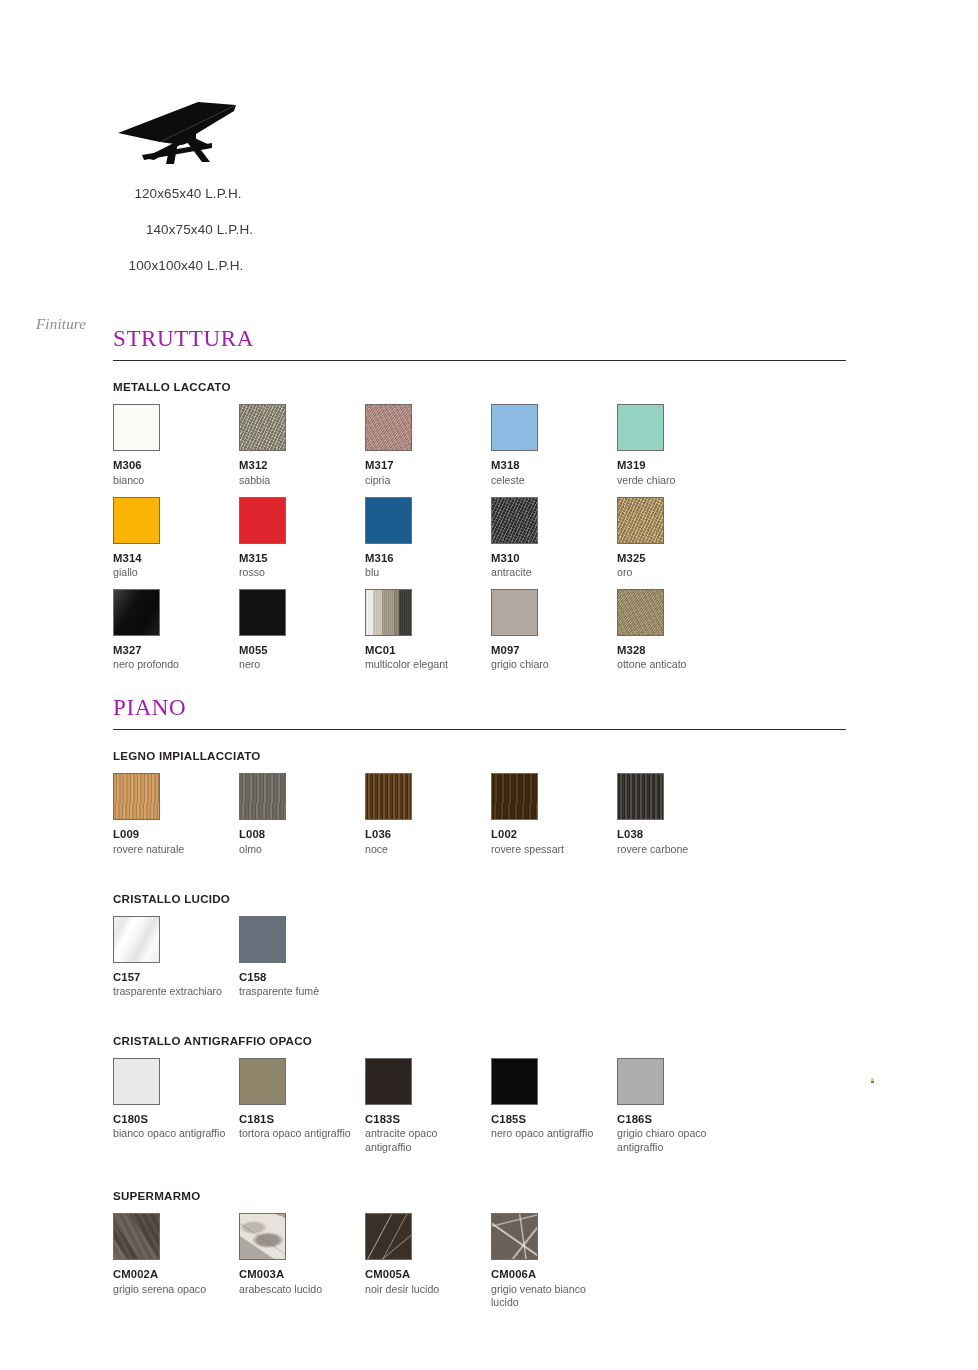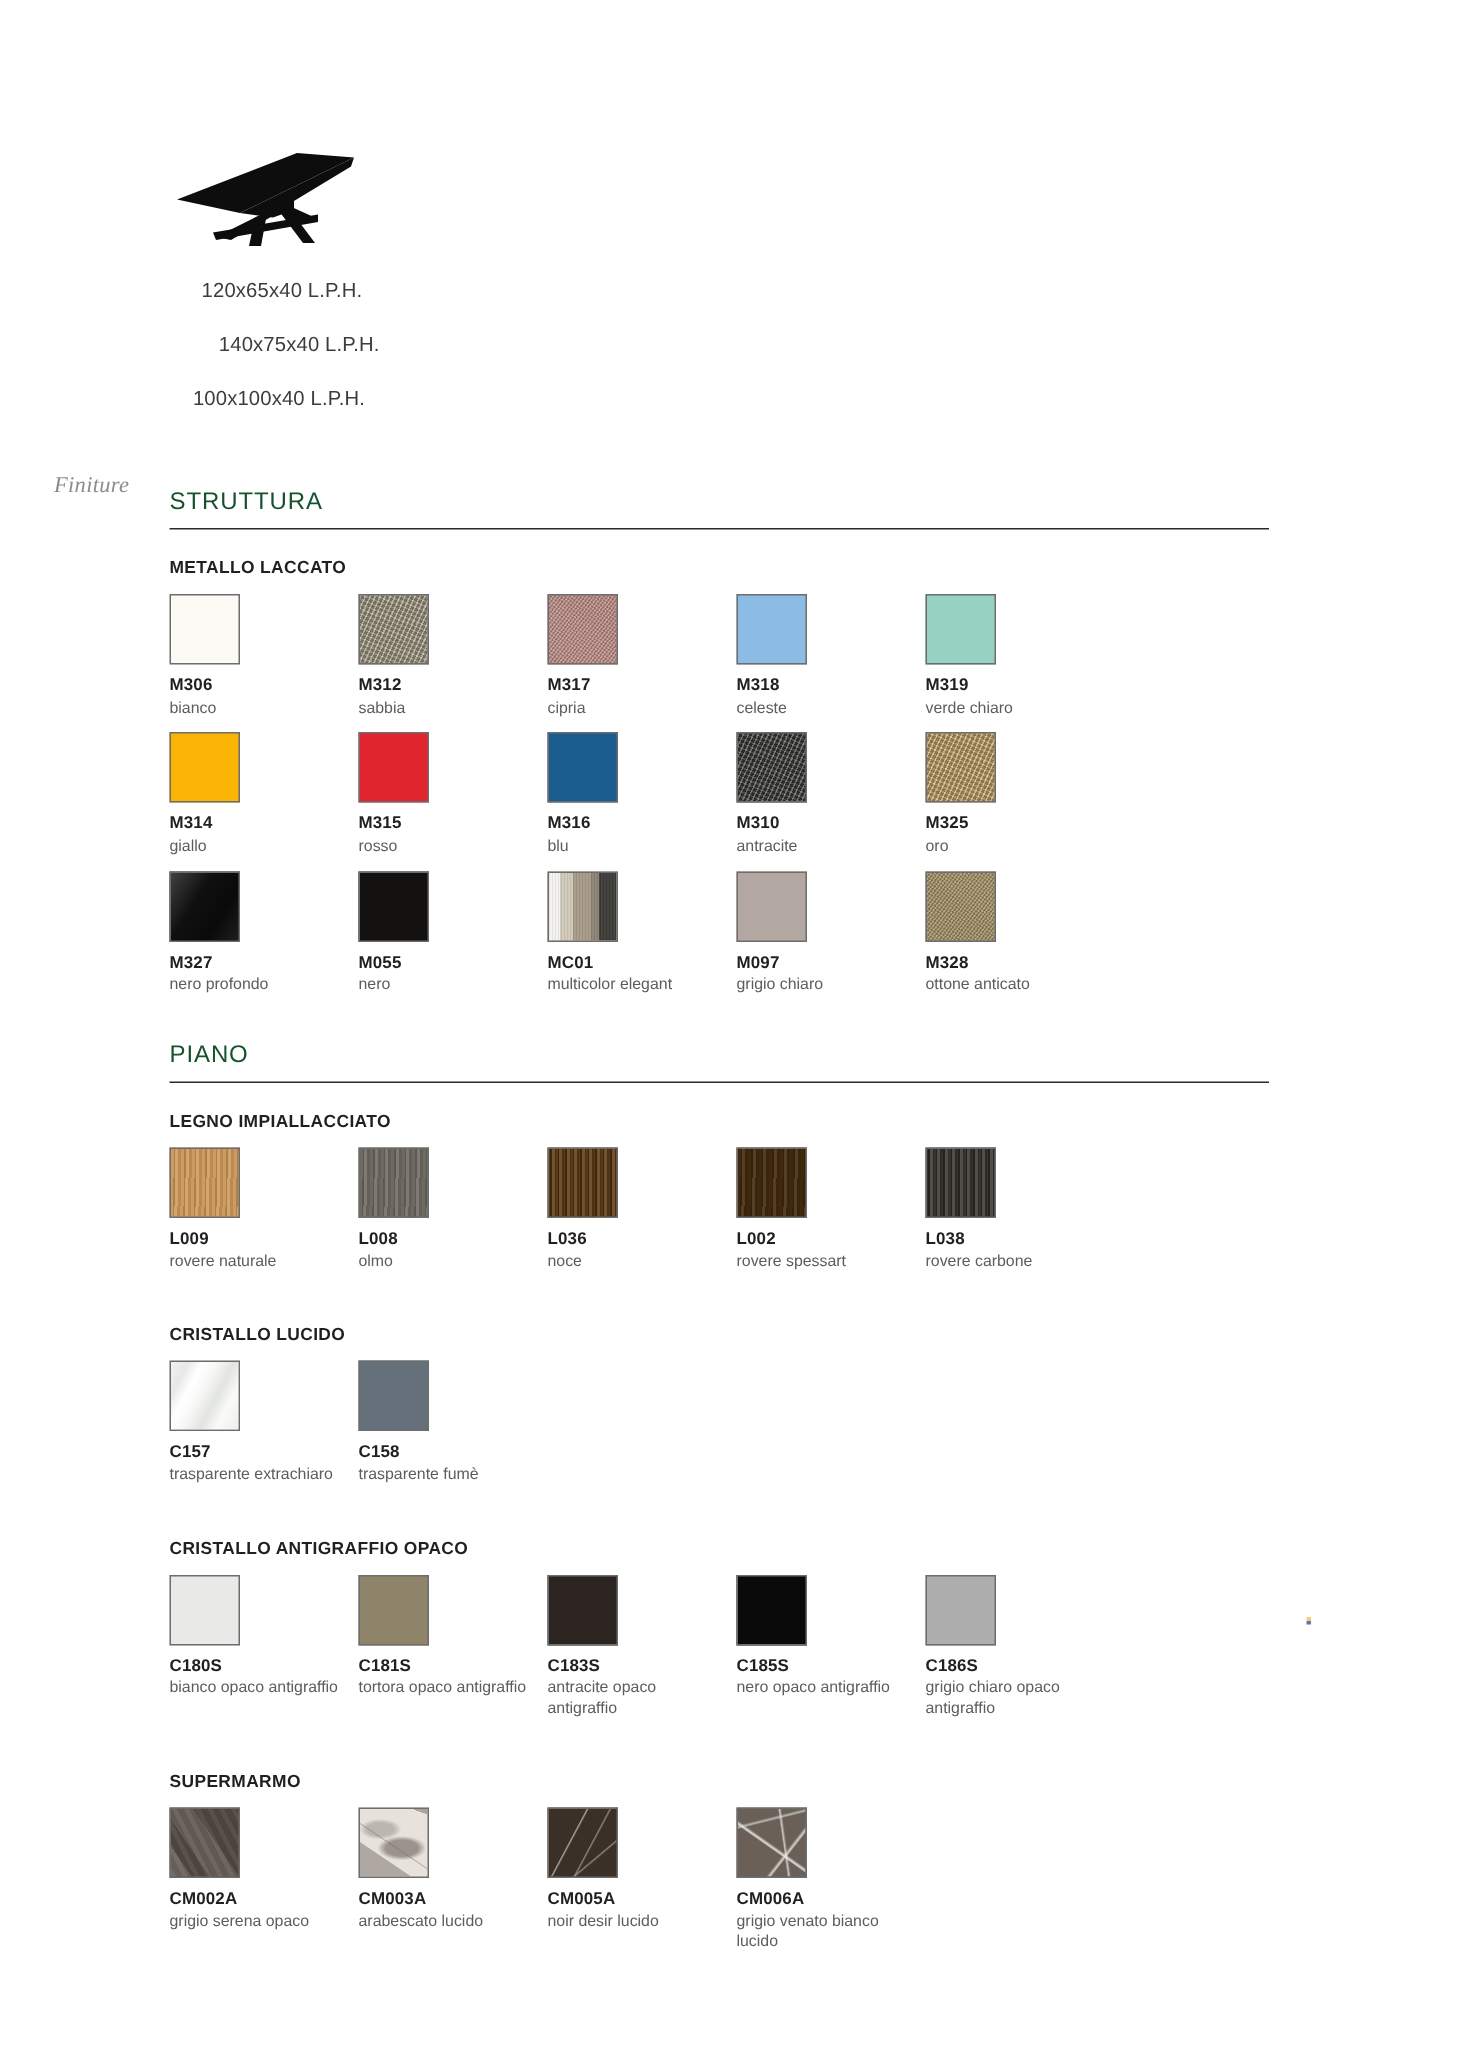--- a/index.html
+++ b/index.html
@@ -49,27 +49,27 @@
     color: #8c8c8c;
     letter-spacing: .2px;
   }
 
   
   .section { position: absolute; left: 113px; width: 733px; }
   #section-struttura { top: 326px; }
   #section-piano { top: 695px; }
 
   .section-title {
-    font-size: 16px;
+    font-size: 23px;
     font-weight: 400;
     letter-spacing: .6px;
-    color: #14532d;
+    color: #a21caf;
     margin: 0;
     line-height: 1.15;
-    font-family: Liberation Sans, sans-serif;
+    font-family: Liberation Serif, serif;
   }
   .section-rule {
     border-bottom: 1.6px solid #2b2b2b;
     margin-top: 8px;
     width: 733px;
   }
 
   .group { margin-top: 19px; }
   .group-title {
     font-size: 11.6px;

